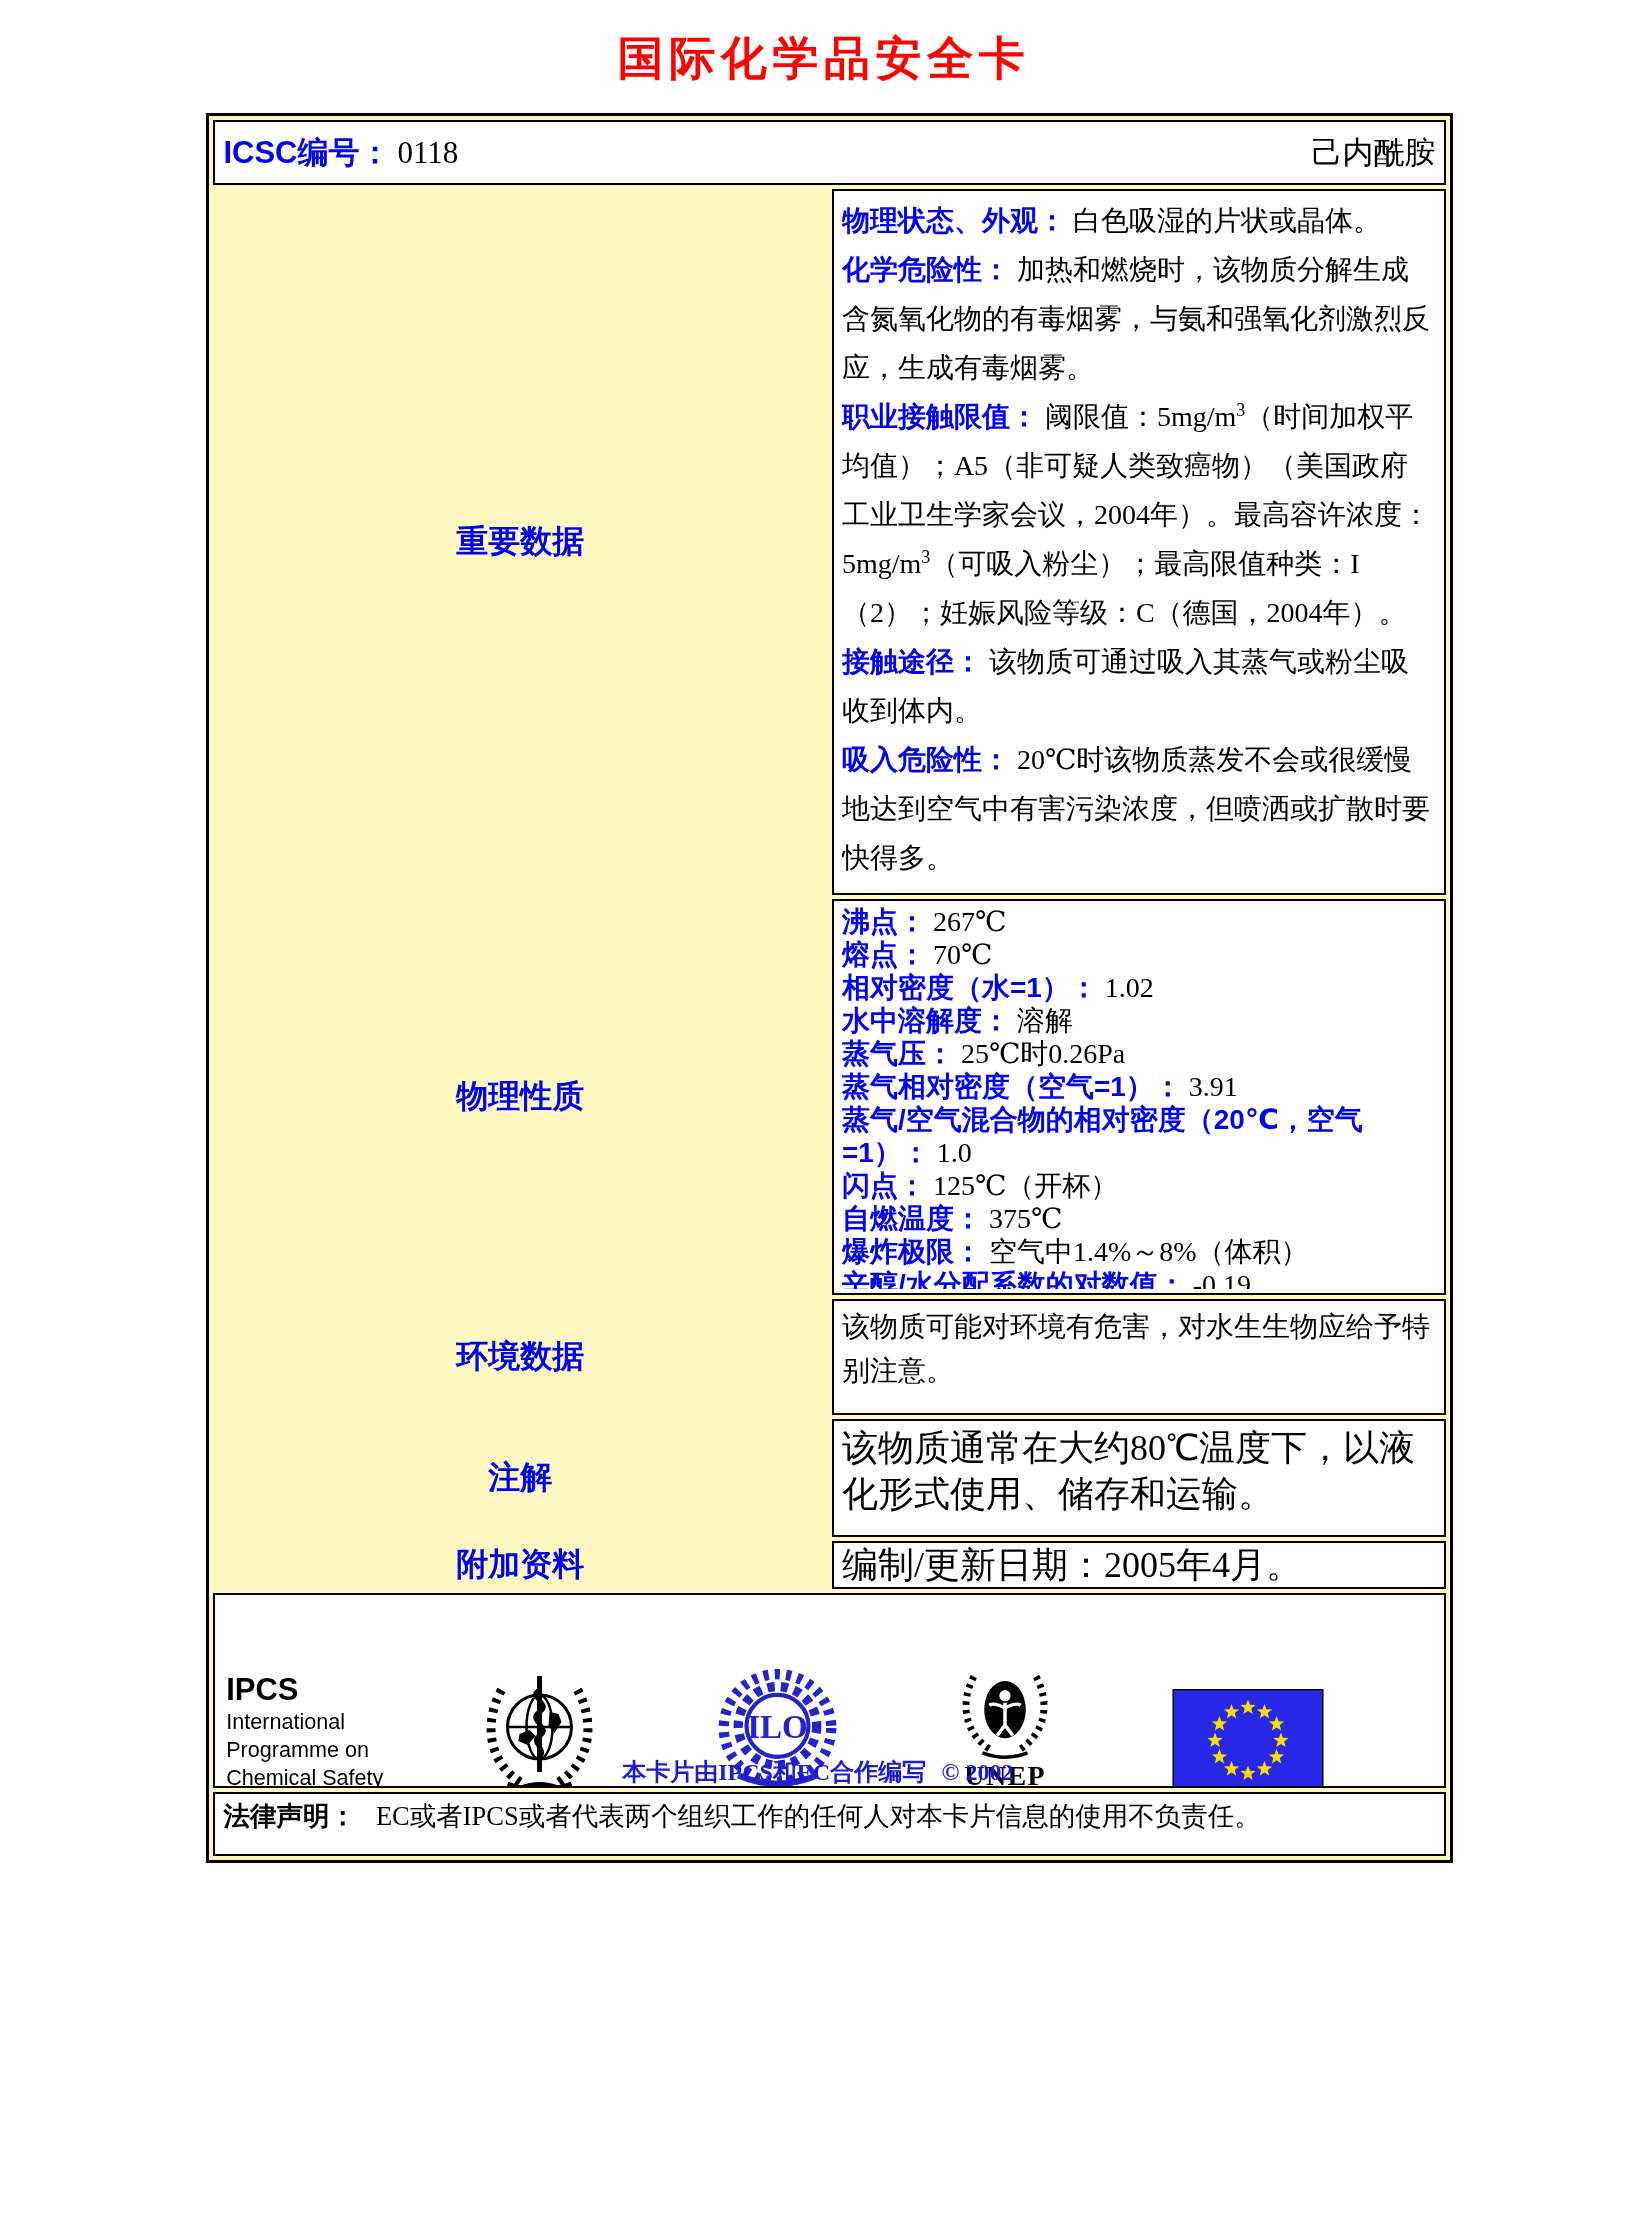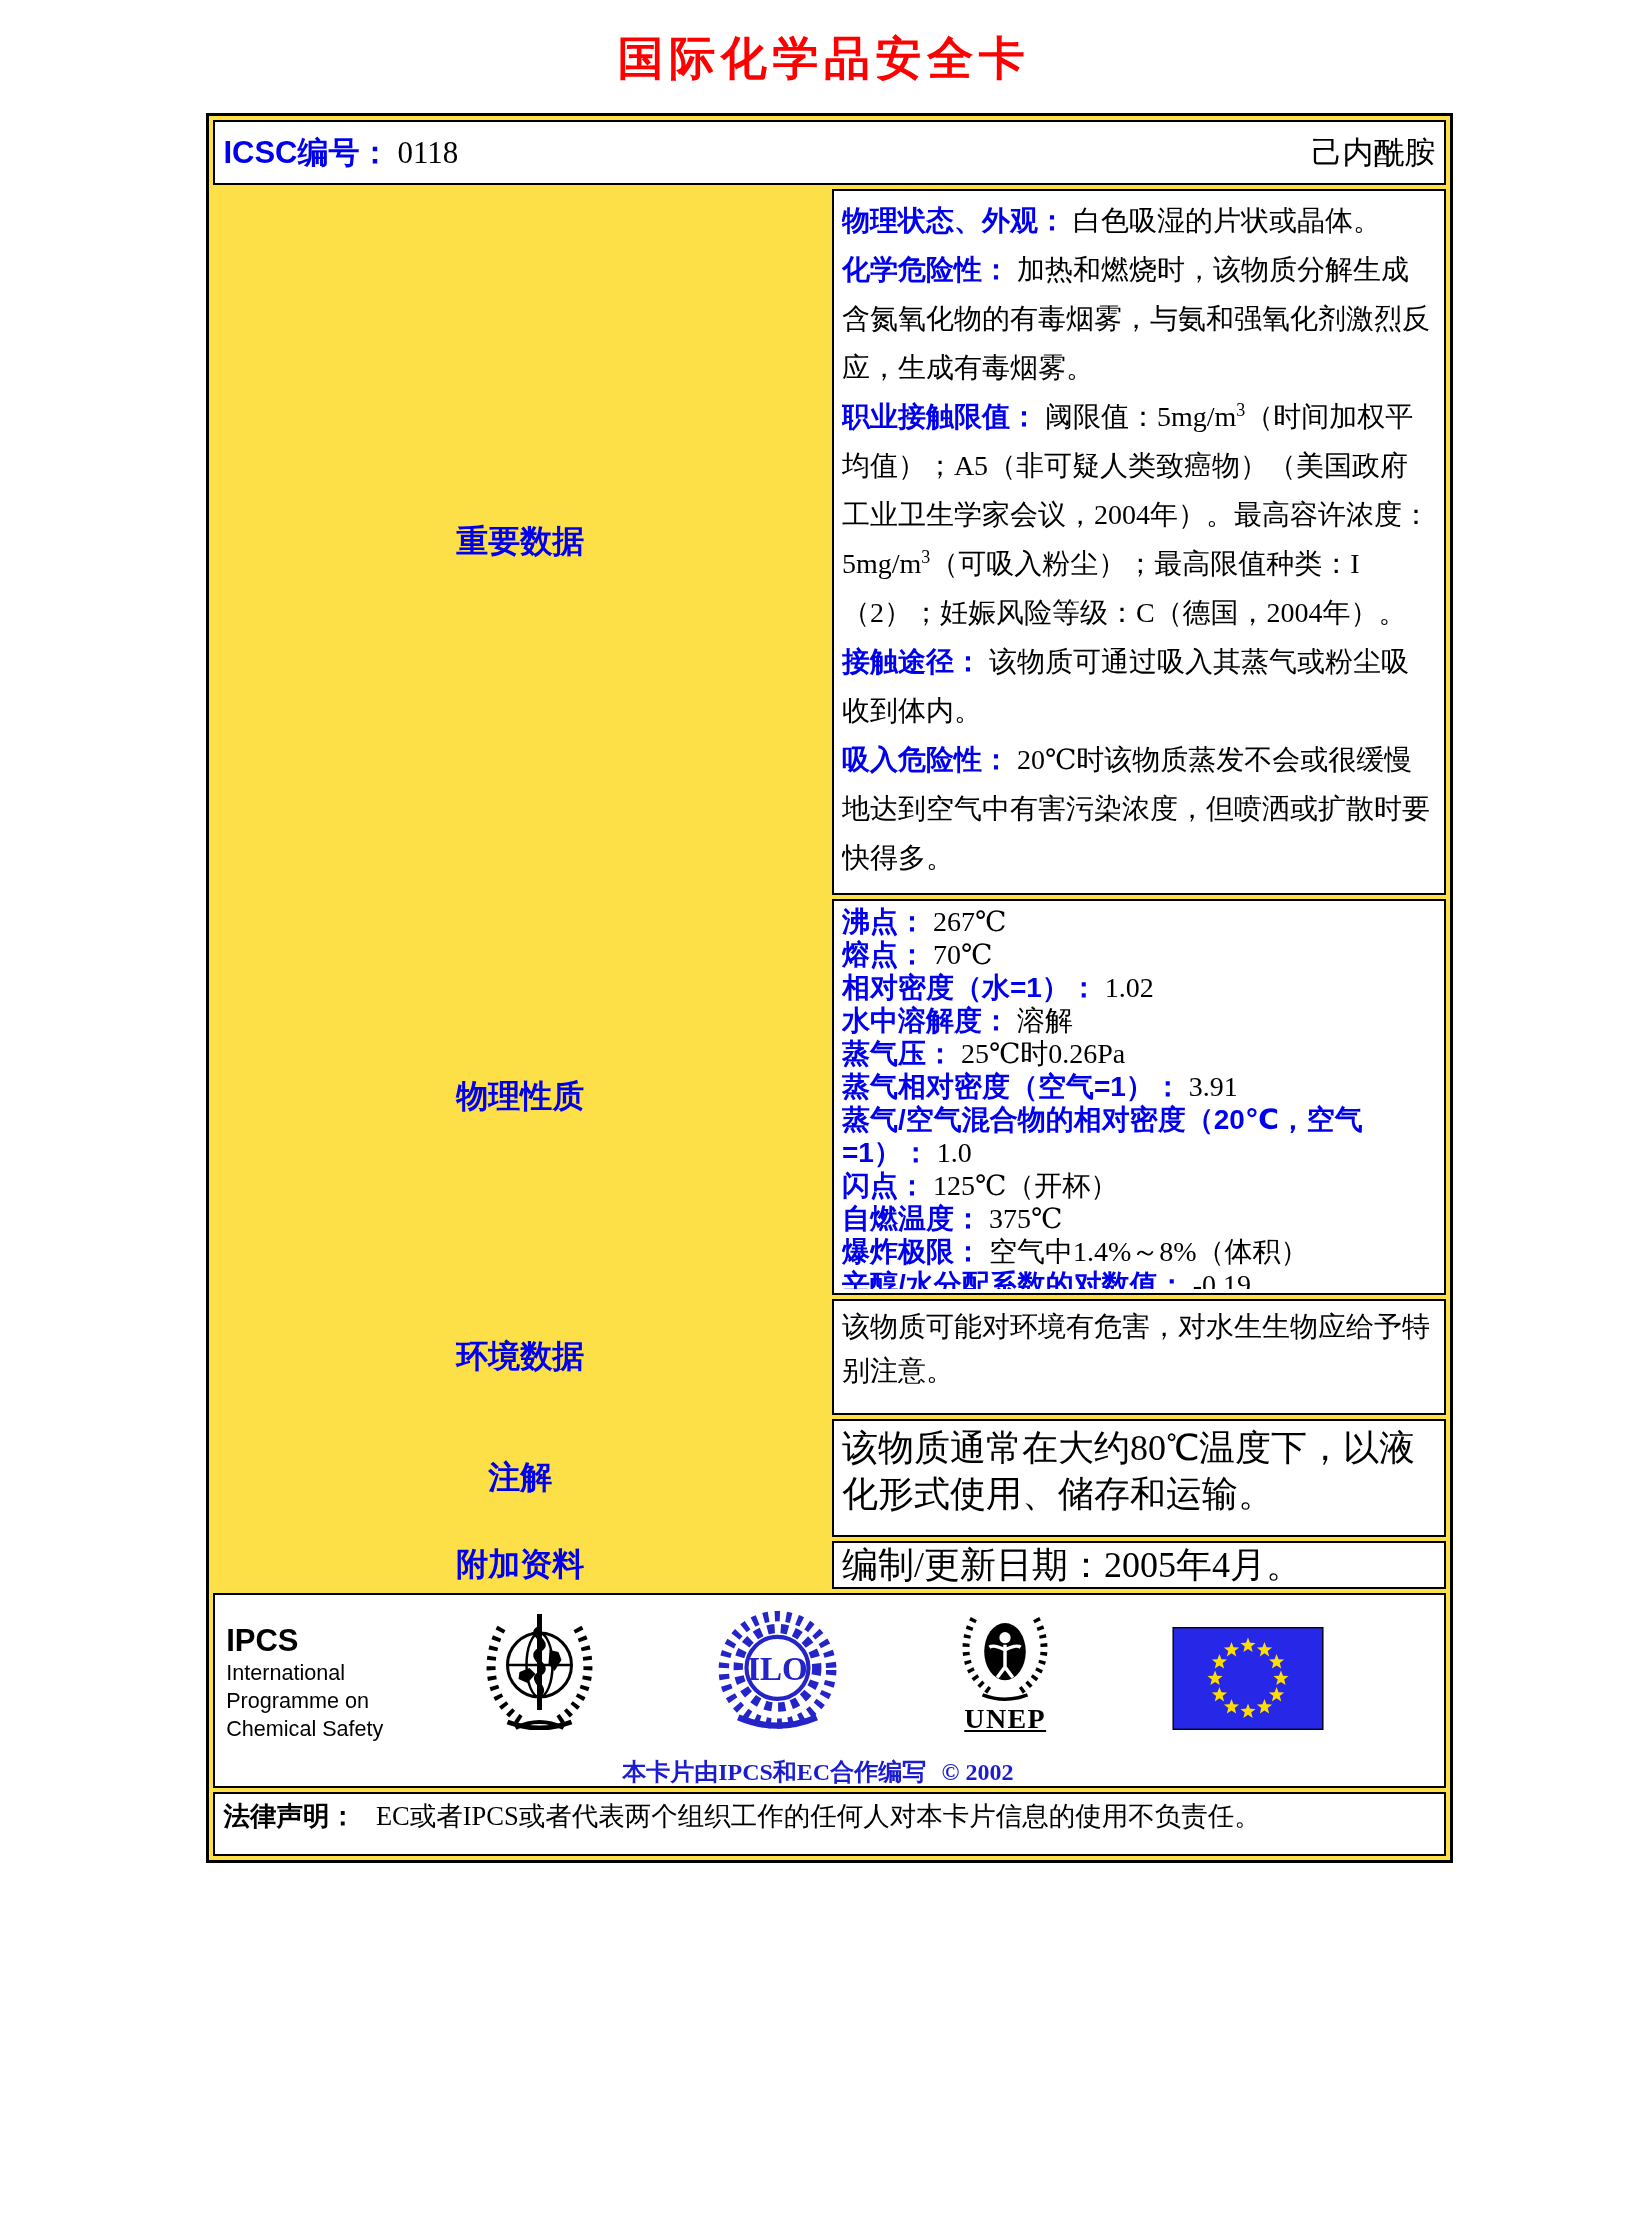--- a/index.html
+++ b/index.html
@@ -3,40 +3,40 @@
 <meta charset="utf-8">
 <style>
   html,body{margin:0;padding:0;background:#fff;}
   .page{position:relative;width:1648px;height:2227px;background:#fff;overflow:hidden;
         font-family:"Liberation Serif","DejaVu Serif",serif;color:#000;border-radius:21px;}
   .main-title{position:absolute;top:28px;left:0;width:100%;text-align:center;
         font-size:46px;font-weight:bold;color:#f00;letter-spacing:5.6px;
         font-family:"Liberation Serif","DejaVu Serif",serif;}
   table.card{position:absolute;left:206px;top:113px;width:1247px;
         border-collapse:separate;border-spacing:4.2px;border:3.5px solid #000;
-        table-layout:fixed;background:#fde047;}
+        table-layout:fixed;background:#fef9c3;}
   td.cell{border:2.8px solid #000;vertical-align:top;padding:4.2px 8.4px;background:#fff;overflow:hidden;}
   td.rowlabel{width:157px;text-align:center;vertical-align:middle;
         font-family:"Liberation Sans","DejaVu Sans",sans-serif;
         font-weight:bold;color:#0000ee;font-size:32px;}
   .icsc-flex{display:flex;justify-content:space-between;align-items:center;height:53px;font-size:31px;}
   .blabel{font-family:"Liberation Sans","DejaVu Sans",sans-serif;font-weight:bold;
         color:#0000ee;margin-right:7px;}
   .btext{color:#000;}
   .imp-body{height:693px;font-size:28px;line-height:49px;overflow:hidden;}
   .phys-body{height:384px;font-size:28px;line-height:33px;overflow:hidden;}
   .env-body{height:103px;font-size:28px;line-height:44px;}
   .notes-body{height:106px;font-size:36px;line-height:46px;font-family:Liberation Serif, serif;}
   .add-body{height:36px;font-size:36px;line-height:36px;}
   .legal-cell{height:52px;vertical-align:middle;font-size:26.5px;}
   .legal-label{font-family:"Liberation Sans","DejaVu Sans",sans-serif;font-weight:bold;color:#000;margin-right:20px;}
   sup.s3{font-size:18px;vertical-align:super;line-height:0;}
   
   .logos-cell{height:182px;}
-  .logos-row{position:relative;display:flex;align-items:flex-start;padding:11px 0 0 2.8px;height:100%;}
+  .logos-row{position:relative;display:flex;align-items:flex-end;padding:11px 0 0 2.8px;height:100%;}
   .ipcs-block{width:195px;font-family:"Liberation Sans","DejaVu Sans",sans-serif;margin-top:12.5px;}
   .ipcs-acronym{font-size:31px;font-weight:bold;line-height:36px;}
   .ipcs-line{font-size:21.6px;line-height:28px;}
   .logo-slot{display:flex;flex-direction:column;align-items:center;}
   .who-slot{margin-left:56px;}
   .ilo-slot{margin-left:111px;}
   .unep-slot{margin-left:111px;}
   .eu-slot{margin-left:115px;margin-top:16.7px;}
   .unep-word{font-size:28px;font-weight:bold;letter-spacing:1.4px;margin-top:-4.2px;text-decoration:underline;}
   .card-caption{position:absolute;left:50%;transform:translateX(-53%);bottom:4.2px;

